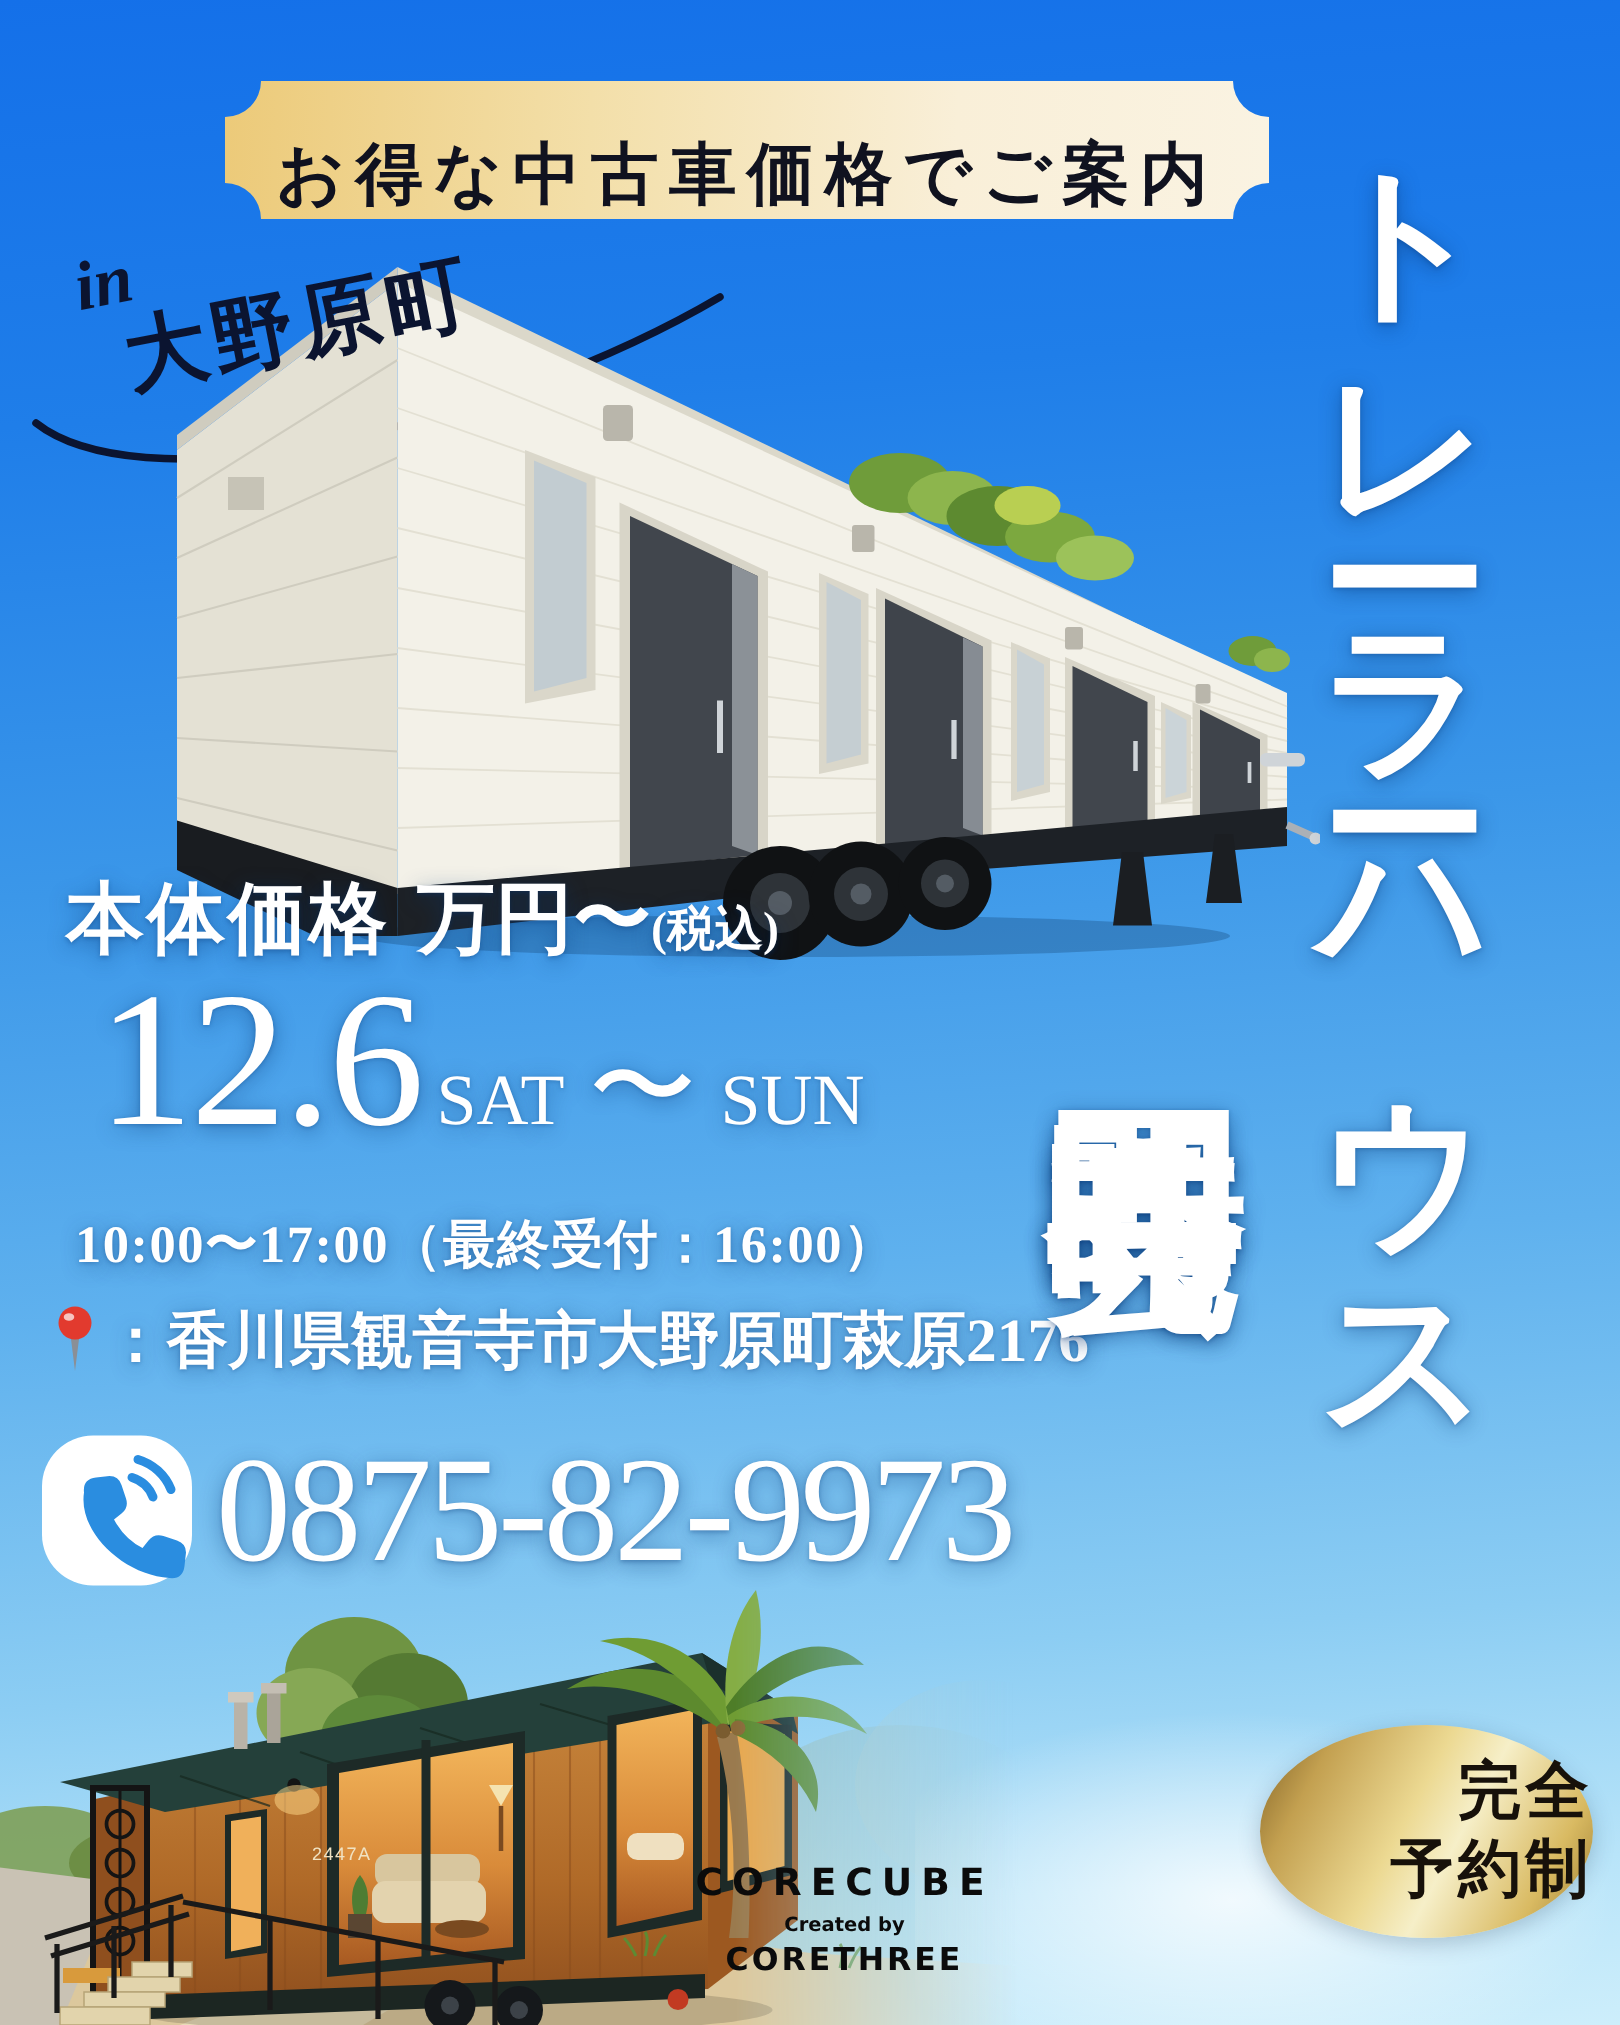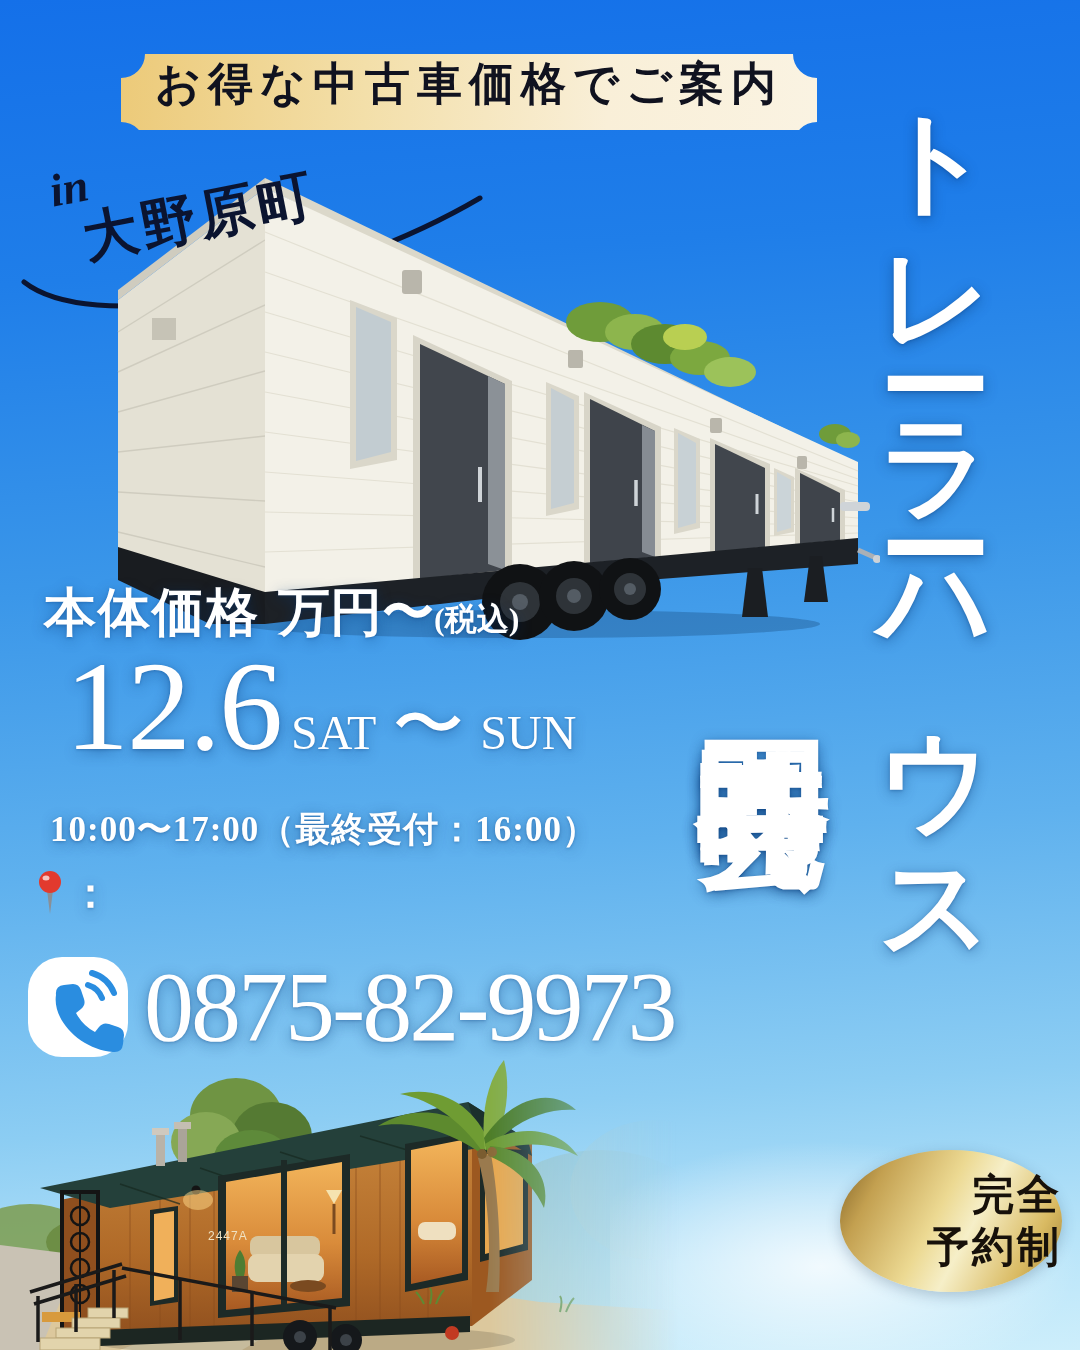--- a/index.html
+++ b/index.html
@@ -4,24 +4,24 @@
 <style>
   html,body{margin:0;padding:0;}
   .poster{
     position:relative;width:1080px;height:1350px;overflow:hidden;
     background:linear-gradient(176deg,#1470e9 0%,#1f7ee9 20%,#3b97e9 42%,#5fb1ee 62%,#8ccdf3 80%,#b8e4f9 92%,#cdeefb 100%);
     font-family:"Liberation Serif","DejaVu Serif",serif;
   }
   .shadowed{text-shadow:0 3px 14px rgba(8,58,120,.45),0 1px 3px rgba(8,58,120,.35);}
   
   .banner{
-    position:absolute;left:121px;top:54px;width:696px;height:76px;
+    position:absolute;left:150px;top:54px;width:696px;height:92px;
     background:linear-gradient(92deg,#ecca79 0%,#f3dfa9 35%,#f9efd8 70%,#faf3e2 100%);
     clip-path:path('M 0 24 A 24 24 0 0 0 24 0 L 672 0 A 24 24 0 0 0 696 24 L 696 68 A 24 24 0 0 0 672 92 L 24 92 A 24 24 0 0 0 0 68 Z');
-    display:flex;align-items:flex-start;justify-content:center;
+    display:flex;align-items:flex-end;justify-content:center;
   }
   .banner span{font-size:45px;font-weight:700;letter-spacing:7px;color:#10121f;}
   
   .loc{position:absolute;left:30px;top:142px;transform:rotate(-11deg);color:#0b1430;}
   .loc .loc-in{display:block;margin-left:24px;font-style:italic;font-size:46px;font-weight:600;}
   .loc .loc-town{display:block;margin-left:48px;margin-top:-10px;font-size:55px;font-weight:700;letter-spacing:4px;}
   .swoosh{position:absolute;left:12px;top:190px;}
   
   .trailer{position:absolute;left:100px;top:172px;}
   .cabin-wrap{
@@ -350,32 +350,38 @@
 
   <div class="hours shadowed">10:00〜17:00（最終受付：16:00）</div>
 
   <div class="venue shadowed">
     <svg class="pin" width="28" height="48" viewBox="0 0 28 48">
       <polygon points="11,20 17,20 14,44" fill="#8a8f96"></polygon>
       <circle cx="14" cy="12" r="11" fill="#e23a2e"></circle>
       <ellipse cx="10" cy="8" rx="3.5" ry="2.5" fill="#ffffff" opacity="0.7"></ellipse>
     </svg>
     <span>：</span>
+    <span>香川県観音寺市大野原町萩原2176</span>
   </div>
 
   <div class="phone-row shadowed">
     <svg width="104" height="104" viewBox="0 0 104 104">
       <rect x="2" y="2" width="100" height="100" rx="34" fill="#ffffff"></rect>
       <path d="M30 40 q-1 -9 8 -10 l9 -1 q6 0 8 6 l3 9 q2 6 -3 10 l-5 4 q7 13 19 19 l4 -5 q4 -5 10 -3 l9 3 q6 2 6 8 l-1 9 q-1 9 -10 8 C56 95 26 66 30 40 Z" fill="#2a8de0"></path>
       <path d="M62 30 a22 22 0 0 1 14 13" fill="none" stroke="#2a8de0" stroke-width="6" stroke-linecap="round"></path>
       <path d="M66 18 a34 34 0 0 1 22 20" fill="none" stroke="#2a8de0" stroke-width="6" stroke-linecap="round"></path>
     </svg>
     <span class="ph-num">0875-82-9973</span>
   </div>
 
+  <div class="logo">
+    <div class="l-brand">CORECUBE</div>
+    <div class="l-created">Created by</div>
+    <div class="l-company">CORETHREE</div>
+  </div>
 
   <div class="badge">
     <span>完全</span>
     <span>予約制</span>
   </div>
 
   <div class="vt vt-sub shadowed">同時即売会</div>
   <div class="vt vt-main shadowed">トレーラーハウス</div>
 
 </div>

